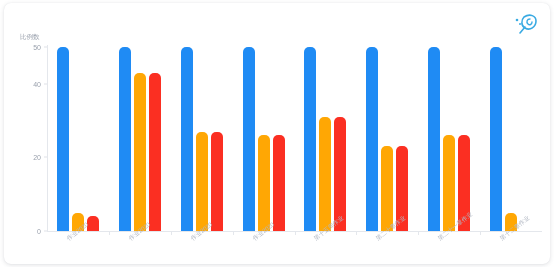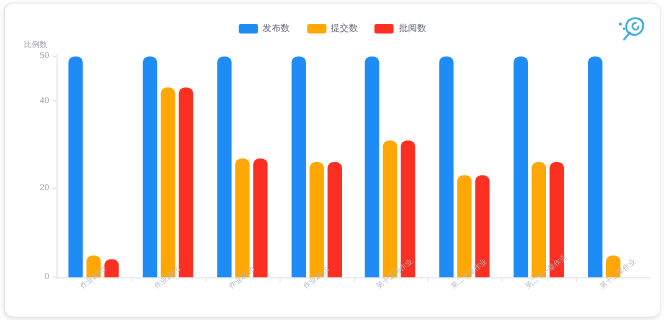--- a/index.html
+++ b/index.html
@@ -175,34 +175,20 @@
   <div id="watermark">
     <svg viewBox="0 0 30 28" width="30" height="28" aria-hidden="true">
       <path d="M13 9 C19 5, 25 8, 25 13 C25 19, 19 23, 14 20 C10 18, 10 12, 13 9 Z" fill="none" stroke="#29a3e0" stroke-width="1.6"></path>
       <path d="M14 19 L9 25" stroke="#29a3e0" stroke-width="1.6" stroke-linecap="round"></path>
       <path d="M19 11 C16 11, 15 14, 17 16 C18.5 17.5, 21 16.5, 21 14" fill="none" stroke="#29a3e0" stroke-width="1.4" stroke-linecap="round"></path>
       <circle cx="6" cy="12" r="1.3" fill="#29a3e0"></circle>
       <circle cx="9" cy="16" r="1" fill="#29a3e0"></circle>
     </svg>
   </div>
 
-  <div id="legend">
-    <div class="legend-item">
-      <span class="legend-swatch" style="background: rgb(31, 139, 244);"></span>
-      <span class="legend-label">发布数</span>
-    </div>
-    <div class="legend-item">
-      <span class="legend-swatch" style="background: rgb(255, 167, 4);"></span>
-      <span class="legend-label">提交数</span>
-    </div>
-    <div class="legend-item">
-      <span class="legend-swatch" style="background: rgb(251, 47, 34);"></span>
-      <span class="legend-label">批阅数</span>
-    </div>
-  </div>
 
   <div id="plot-wrap">
     <div id="y-axis-title">比例数</div>
     <div id="y-axis-labels">
         <div class="y-tick-label" style="top: 44px;">50</div>
         <div class="y-tick-label" style="top: 80.8px;">40</div>
         <div class="y-tick-label" style="top: 154.4px;">20</div>
         <div class="y-tick-label" style="top: 228px;">0</div>
       </div>
     <div id="y-axis-line"></div>

